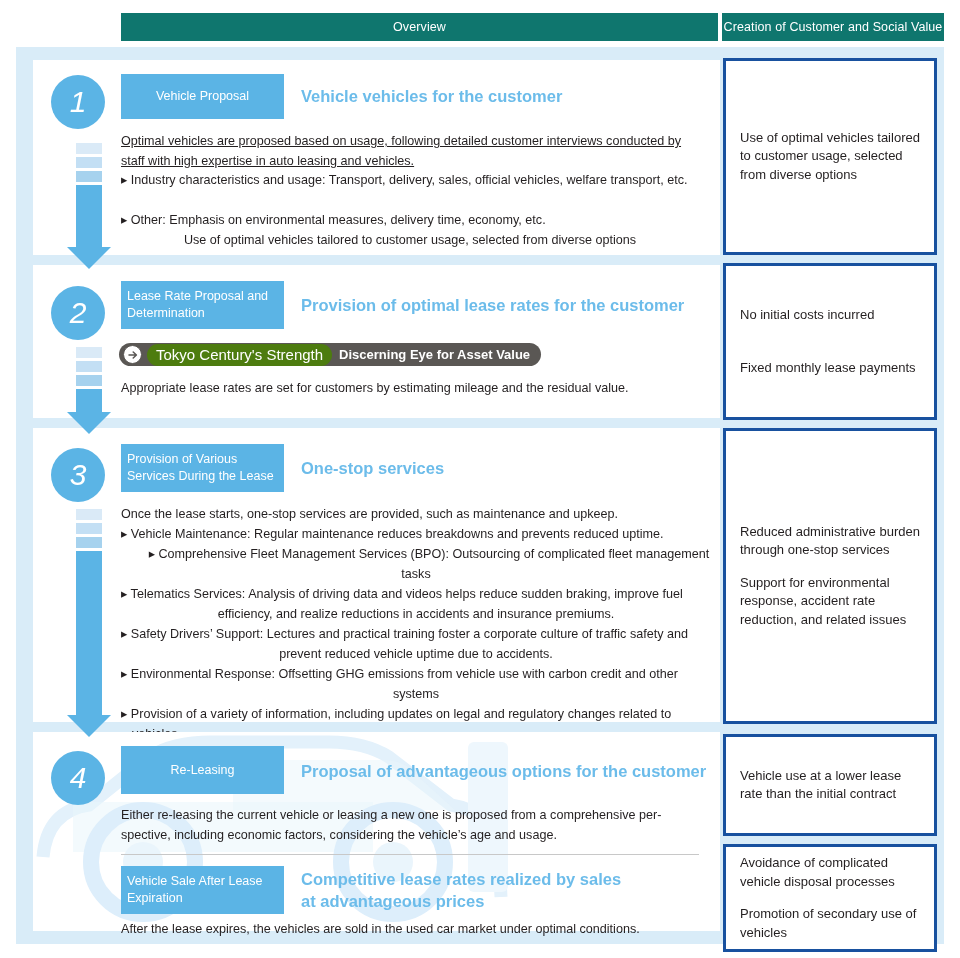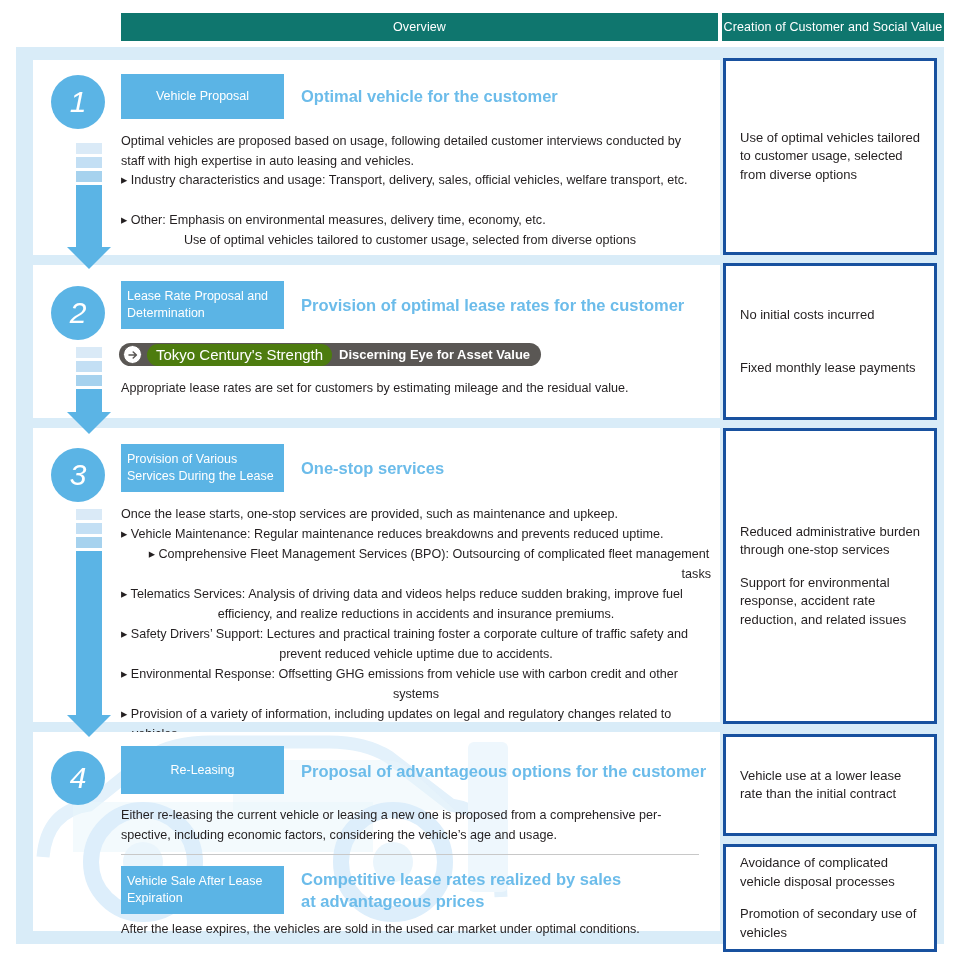--- a/index.html
+++ b/index.html
@@ -260,23 +260,23 @@
       <div class="seg seg-b"></div>
       <div class="seg seg-c"></div>
       <div class="arrow-shaft" style="height:164px;"></div>
       <div class="arrow-head"></div>
     </div>
 
     <div class="circle" style="top:28px; left:35px;">1</div>
 
     <div class="panel panel-1">
       <div class="chip" style="top:14px; left:88px; height:45px;">Vehicle Proposal</div>
-      <div class="headline" style="top:25px; left:268px;">Optimal vehicle for the customer</div>
-
-      <div class="body-text" style="top:72px; left:88px; width:578px;">Optimal vehicles are proposed based on usage, following detailed customer interviews conducted by staff with high expertise in auto leasing and vehicles.</div>
+      <div class="headline" style="top:25px; left:268px;">Vehicle vehicles for the customer</div>
+
+      <div class="body-text" style="top:72px; left:88px; width:578px;text-decoration:underline;">Optimal vehicles are proposed based on usage, following detailed customer interviews conducted by staff with high expertise in auto leasing and vehicles.</div>
       <div class="body-text bt-hang" style="top:111px; left:88px; width:590px;">▸ Industry characteristics and usage: Transport, delivery, sales, official vehicles, welfare transport, etc.</div>
       <div class="body-text bt-hang" style="top:151px; left:88px; width:590px;">▸ Other: Emphasis on environmental measures, delivery time, economy, etc.</div>
       <div class="body-text bt-center" style="top:171px; left:88px; width:578px;">Use of optimal vehicles tailored to customer usage, selected from diverse options</div>
     </div>
 
     <div class="circle" style="top:239px; left:35px;">2</div>
 
     <div class="panel panel-2">
       <div class="chip" style="top:16px; left:88px; height:48px;">Lease Rate Proposal and Determination</div>
       <div class="headline" style="top:29px; left:268px;">Provision of optimal lease rates for the customer</div>
@@ -296,21 +296,21 @@
 
     <div class="circle" style="top:401px; left:35px;">3</div>
 
     <div class="panel panel-3">
       <div class="chip" style="top:16px; left:88px; height:48px;">Provision of Various Services During the Lease</div>
       <div class="headline" style="top:29px; left:268px;">One-stop services</div>
 
       <div class="body-text" style="top:77px; left:88px; width:600px;">Once the lease starts, one-stop services are provided, such as maintenance and upkeep.</div>
       <div class="body-text bt-hang" style="top:97px; left:88px; width:600px;">▸ Vehicle Maintenance: Regular maintenance reduces breakdowns and prevents reduced uptime.</div>
       <div class="body-text bt-hang" style="top:117px; left:96px; width:600px;text-align:center;">▸ Comprehensive Fleet Management Services (BPO): Outsourcing of complicated fleet management</div>
-      <div class="body-text bt-center" style="top:137px; left:88px; width:590px;text-align:right;">tasks</div>
+      <div class="body-text bt-center" style="top:137px; left:88px; width:590px;">tasks</div>
       <div class="body-text bt-hang" style="top:157px; left:88px; width:608px;">▸ Telematics Services: Analysis of driving data and videos helps reduce sudden braking, improve fuel</div>
       <div class="body-text bt-center" style="top:177px; left:88px; width:590px;">efficiency, and realize reductions in accidents and insurance premiums.</div>
       <div class="body-text bt-hang" style="top:197px; left:88px; width:610px;">▸ Safety Drivers’ Support: Lectures and practical training foster a corporate culture of traffic safety and</div>
       <div class="body-text bt-center" style="top:217px; left:88px; width:590px;">prevent reduced vehicle uptime due to accidents.</div>
       <div class="body-text bt-hang" style="top:237px; left:88px; width:600px;">▸ Environmental Response: Offsetting GHG emissions from vehicle use with carbon credit and other</div>
       <div class="body-text bt-center" style="top:257px; left:88px; width:590px;">systems</div>
       <div class="body-text bt-hang" style="top:277px; left:88px; width:596px;">▸ Provision of a variety of information, including updates on legal and regulatory changes related to vehicles</div>
     </div>
 
     <div class="circle" style="top:704px; left:35px;">4</div>

